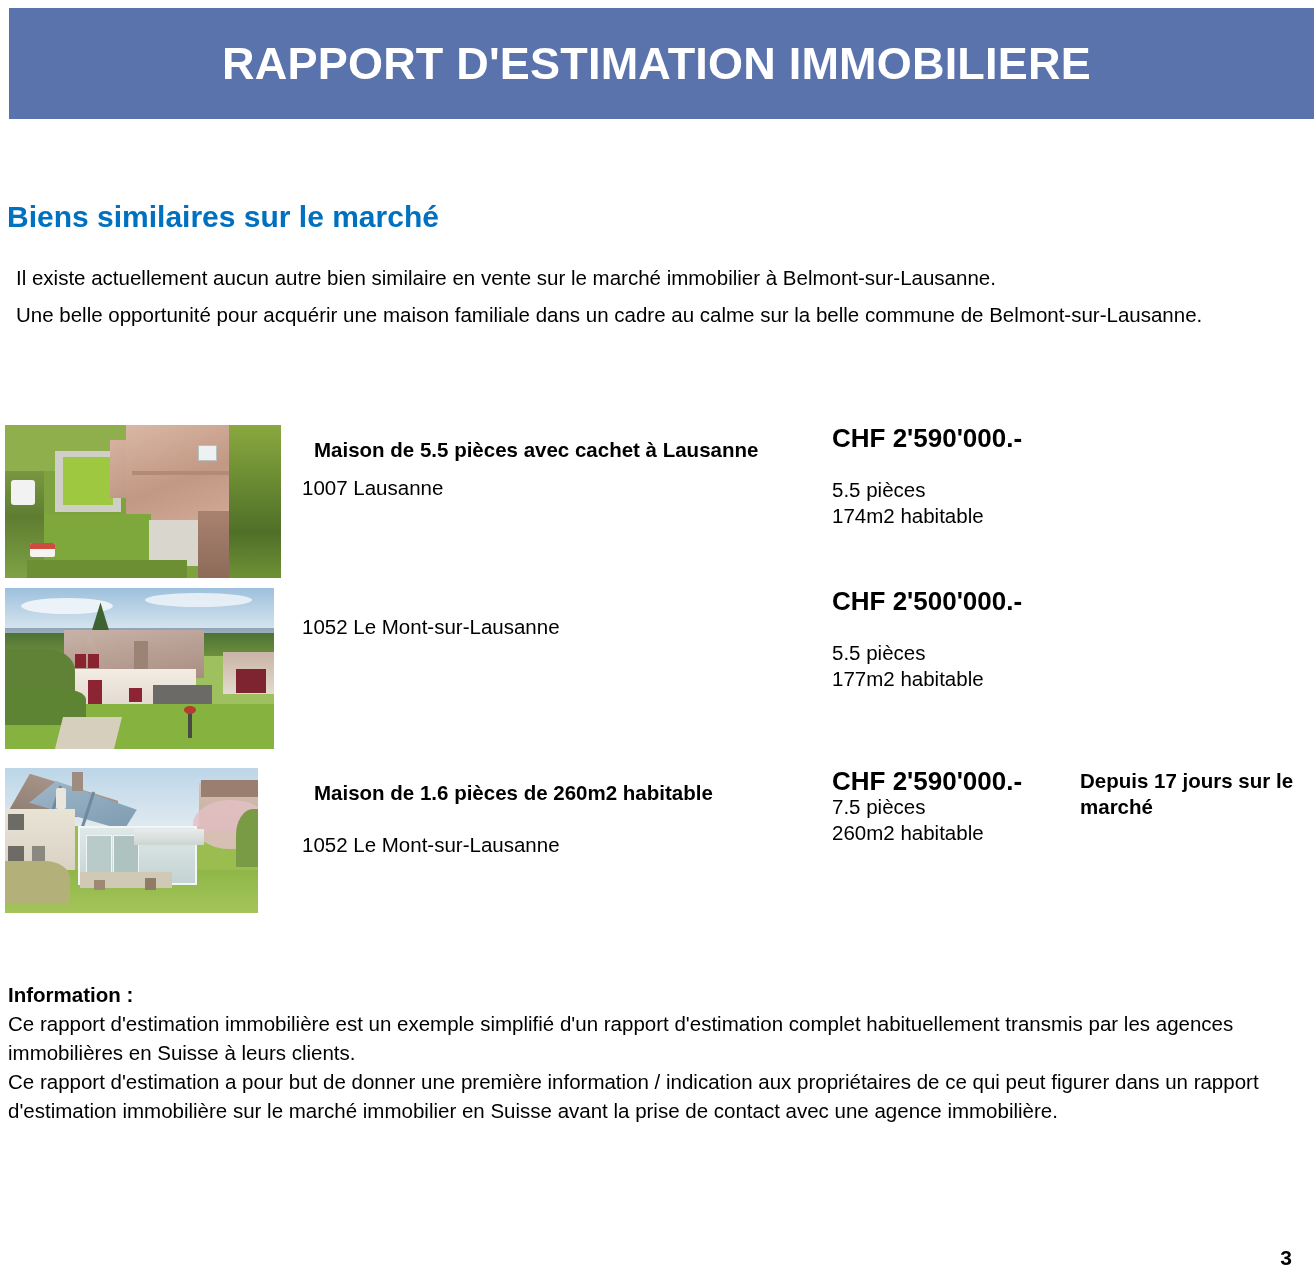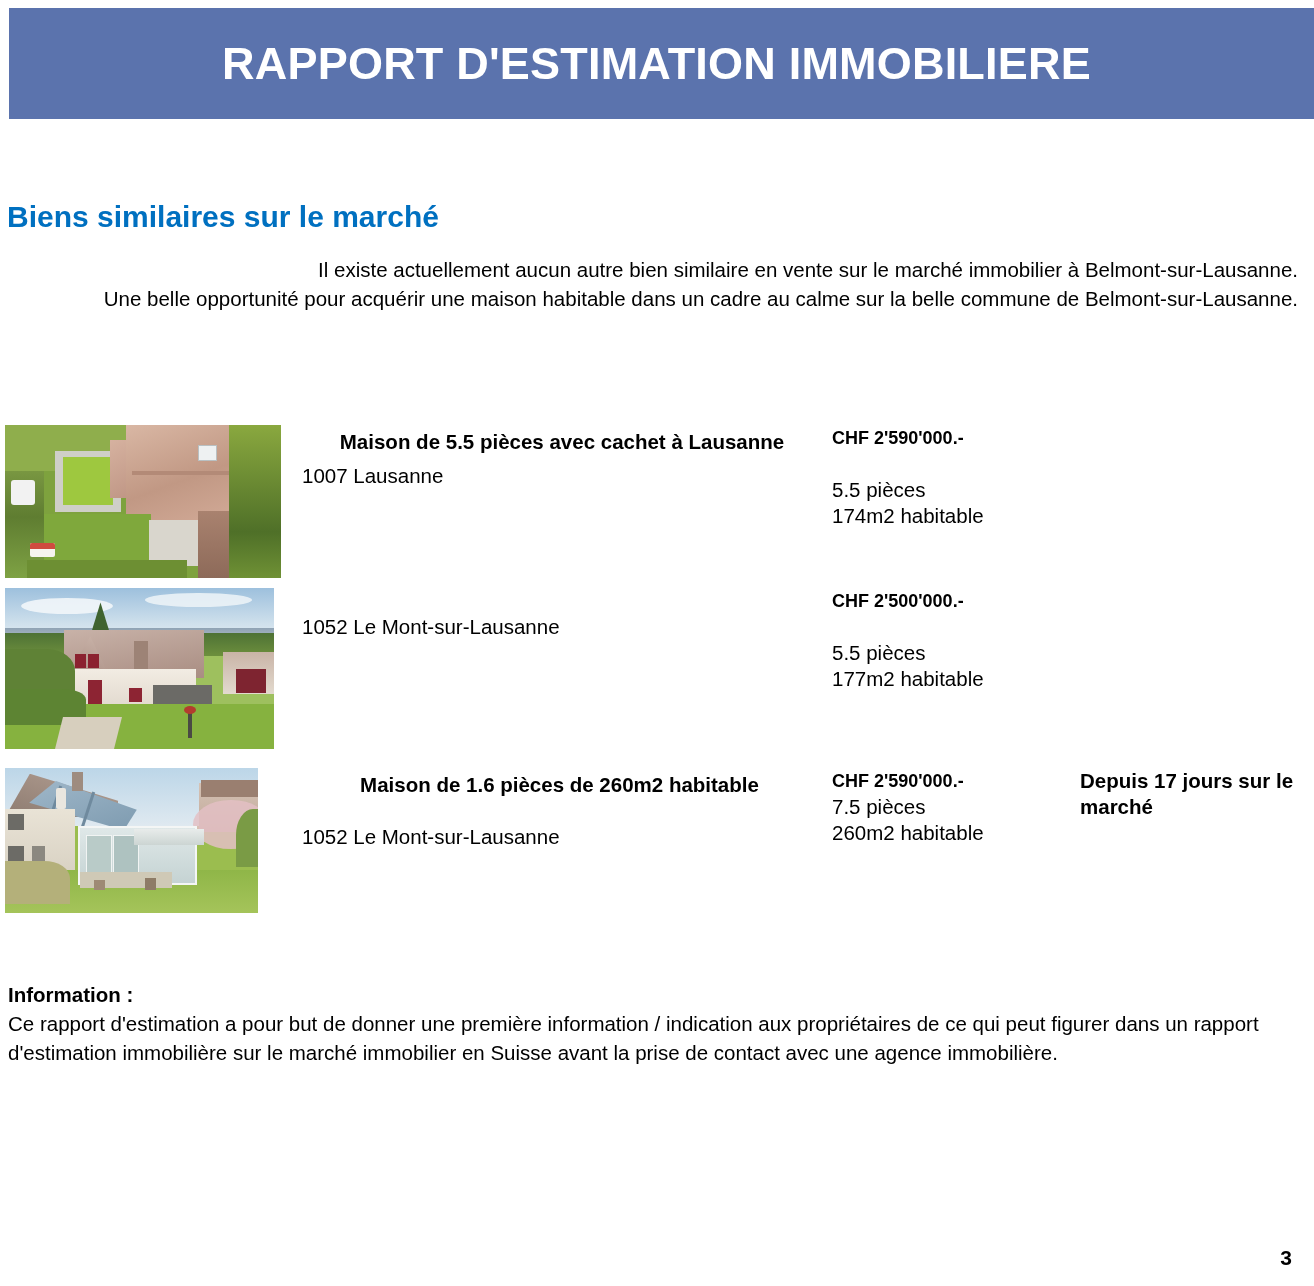--- a/index.html
+++ b/index.html
@@ -52,21 +52,21 @@
   
   .intro {
     position: absolute;
     left: 8px;
     top: 255px;
     width: 1290px;
     font-size: 20.5px;
     line-height: 29px;
     color: #000000;
   }
-  .intro p { margin: 0; text-align: right; }
+  .intro p { margin: 8px; }
 
   
   .listings {
     position: absolute;
     left: 0;
     top: 425px;
     width: 1314px;
   }
   .listing {
     position: relative;
@@ -82,36 +82,35 @@
   .listing-text {
     position: absolute;
     left: 302px;
     top: 0;
     width: 520px;
   }
   .listing-title {
     font-size: 20.5px;
     font-weight: bold;
     line-height: 26px;
-    margin: 4px;
-    text-align: center;
+    margin: 12px;
   }
   .listing-address {
     font-size: 20.5px;
     line-height: 26px;
     margin: 0;
   }
   .listing-price-col {
     position: absolute;
     left: 832px;
     top: 0;
     width: 230px;
   }
   .listing-price {
-    font-size: 18px;
+    font-size: 26px;
     font-weight: bold;
     line-height: 26px;
     margin: 0;
     white-space: nowrap;
   }
   .listing-rooms, .listing-area {
     font-size: 20.5px;
     line-height: 26px;
     margin: 0;
     white-space: nowrap;
@@ -257,21 +256,21 @@
 <body>
 
 <div class="banner">
   <div class="banner-title">RAPPORT D'ESTIMATION IMMOBILIERE</div>
 </div>
 
 <h2 class="section-heading">Biens similaires sur le marché</h2>
 
 <div class="intro">
   <p>Il existe actuellement aucun autre bien similaire en vente sur le marché immobilier à Belmont-sur-Lausanne.</p>
-  <p>Une belle opportunité pour acquérir une maison habitable dans un cadre au calme sur la belle commune de Belmont-sur-Lausanne.</p>
+  <p>Une belle opportunité pour acquérir une maison familiale dans un cadre au calme sur la belle commune de Belmont-sur-Lausanne.</p>
 </div>
 
 <div class="listings">
 
   <div class="listing" style="height:163px;">
     <div class="listing-thumb" style="width:276px;height:153px;">
       <div class="photo p1">
         <div class="hedge-l"></div>
           <div class="lawn-top"></div>
         <div class="pool-frame"></div>
@@ -379,16 +378,17 @@
       <p class="listing-rooms" style="">7.5 pièces</p>
       <p class="listing-area">260m2 habitable</p>
     </div>
     <div class="listing-days">Depuis 17 jours sur le marché</div>
   </div>
 
 </div>
 
 <div class="information">
   <p class="info-label">Information :</p>
+  <p>Ce rapport d'estimation immobilière est un exemple simplifié d'un rapport d'estimation complet habituellement transmis par les agences immobilières en Suisse à leurs clients.</p>
   <p>Ce rapport d'estimation a pour but de donner une première information / indication aux propriétaires de ce qui peut figurer dans un rapport d'estimation immobilière sur le marché immobilier en Suisse avant la prise de contact avec une agence immobilière.</p>
 </div>
 
 <div class="page-number">3</div>
 
 </body></html>

